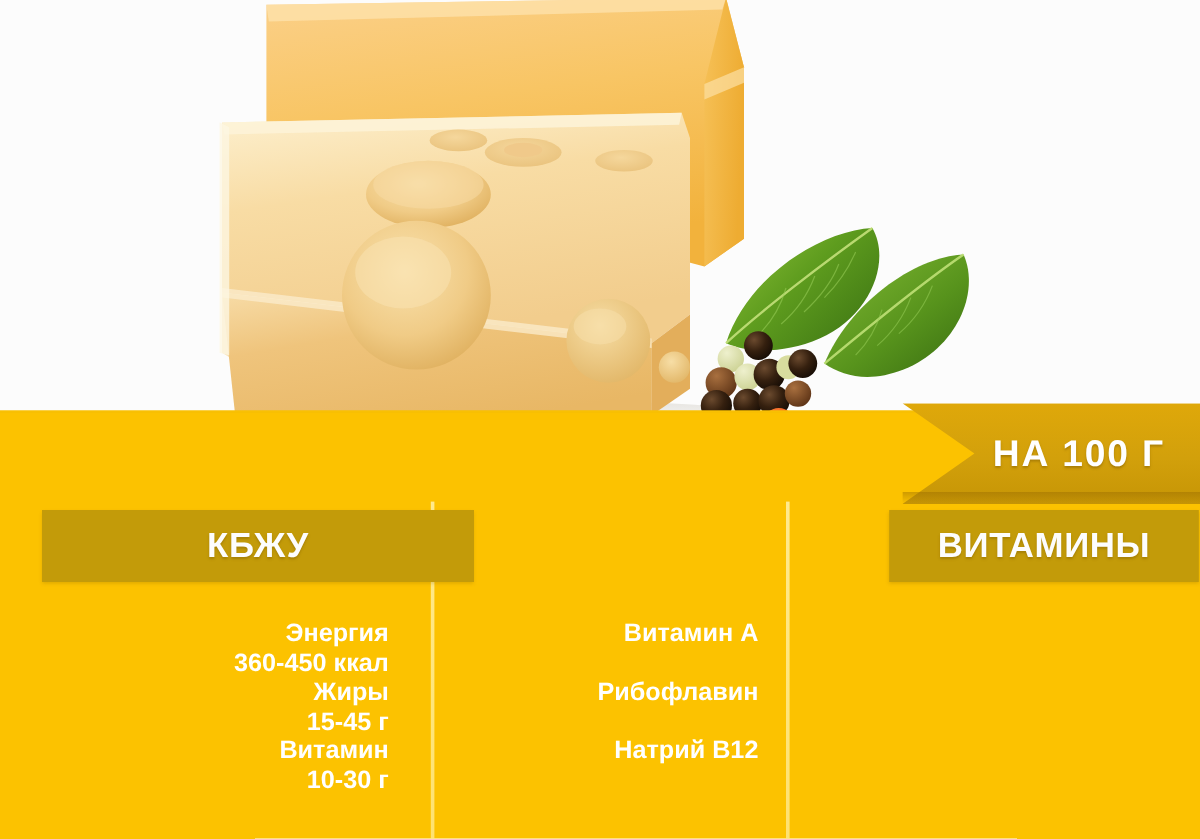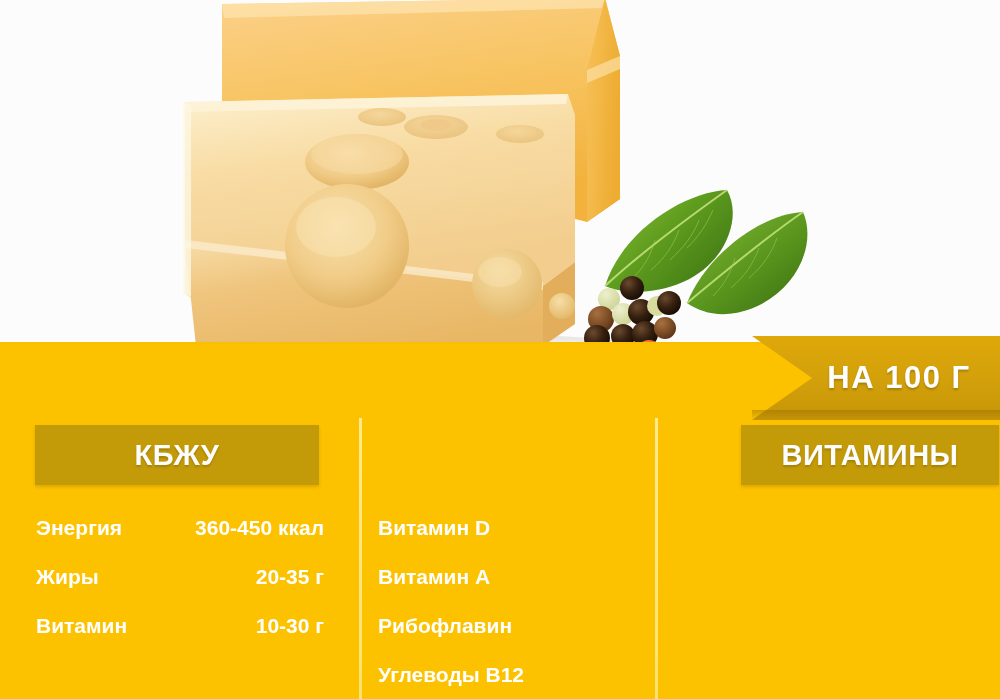--- a/index.html
+++ b/index.html
@@ -60,32 +60,32 @@
   }
   .div1{left:359px;}
   .div2{left:655px;}
 
   .hdr{
     position:absolute;top:83px;height:60px;
     background:#c39b09;
     box-shadow:0 2px 3px rgba(150,110,0,.30);
     display:flex;align-items:center;justify-content:center;
   }
-  .hdr-kbzhu{left:35px;width:284px;}
+  .hdr-kbzhu{left:35px;width:360px;}
   .hdr-vit{left:382px;width:258px;}
   .hdr span{
     color:#fdfdfd;font-size:29px;font-weight:bold;letter-spacing:.5px;
     text-shadow:0 2px 2px rgba(130,95,0,.45);
     font-family:"Liberation Sans", sans-serif;white-space:nowrap;
   }
 
   .rows{position:absolute;left:0;top:174px;width:100%;}
   .row{
-    display:flex;align-items:flex-start;justify-content:space-between;
-    height:49px;box-sizing:border-box;
+    display:flex;align-items:flex-end;justify-content:space-between;
+    height:49px;box-sizing:border-box;flex-direction:column;
   }
   .row .k{
     color:#ffffff;font-size:21px;font-weight:bold;
     font-family:"Liberation Sans", sans-serif;white-space:nowrap;
   }
   .row .v{
     color:#ffffff;font-size:21px;font-weight:bold;
     font-family:"Liberation Sans", sans-serif;white-space:nowrap;text-align:right;
   }
   .col-kbzhu .rows{padding:0 36px 0 36px;box-sizing:border-box;}
@@ -266,48 +266,44 @@
       <div class="hdr hdr-kbzhu">
         <span>КБЖУ</span>
       </div>
       <div class="rows">
         <div class="row">
           <span class="k">Энергия</span>
           <span class="v">360-450 ккал</span>
         </div>
         <div class="row">
           <span class="k">Жиры</span>
-          <span class="v">20-35 г</span>
+          <span class="v">15-45 г</span>
         </div>
         <div class="row">
           <span class="k">Витамин</span>
           <span class="v">10-30 г</span>
         </div>
       </div>
     </div>
 
     <div class="col col-vit">
       <div class="hdr hdr-vit">
         <span>ВИТАМИНЫ</span>
       </div>
       <div class="rows">
         <div class="row">
-          <span class="k">Витамин D</span>
-          <span class="v"></span>
-        </div>
-        <div class="row">
           <span class="k">Витамин A</span>
           <span class="v"></span>
         </div>
         <div class="row">
           <span class="k">Рибофлавин</span>
           <span class="v"></span>
         </div>
         <div class="row">
-          <span class="k">Углеводы B12</span>
+          <span class="k">Натрий B12</span>
           <span class="v"></span>
         </div>
       </div>
     </div>
 
 
   </div>
 </div>
 
 </body></html>

